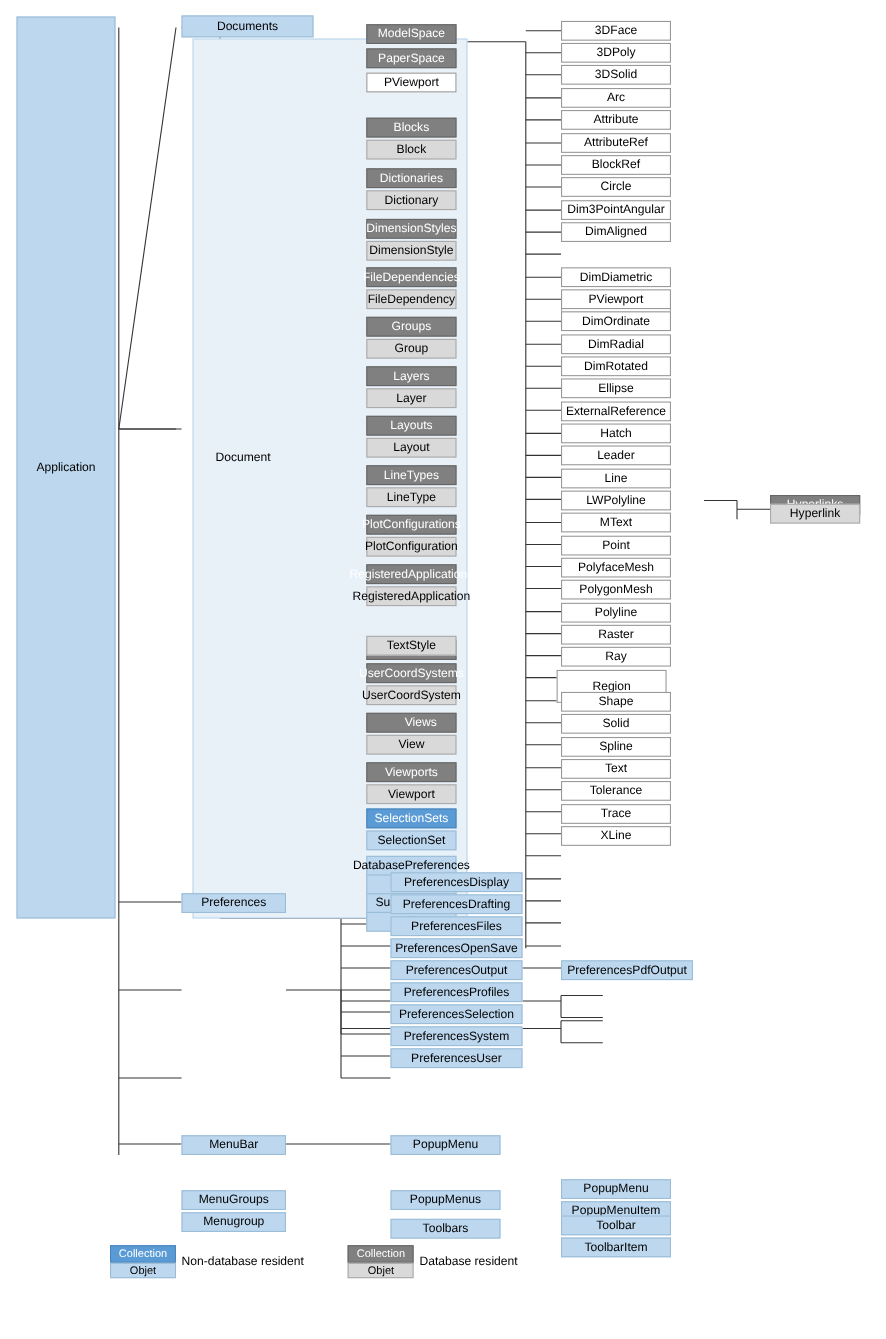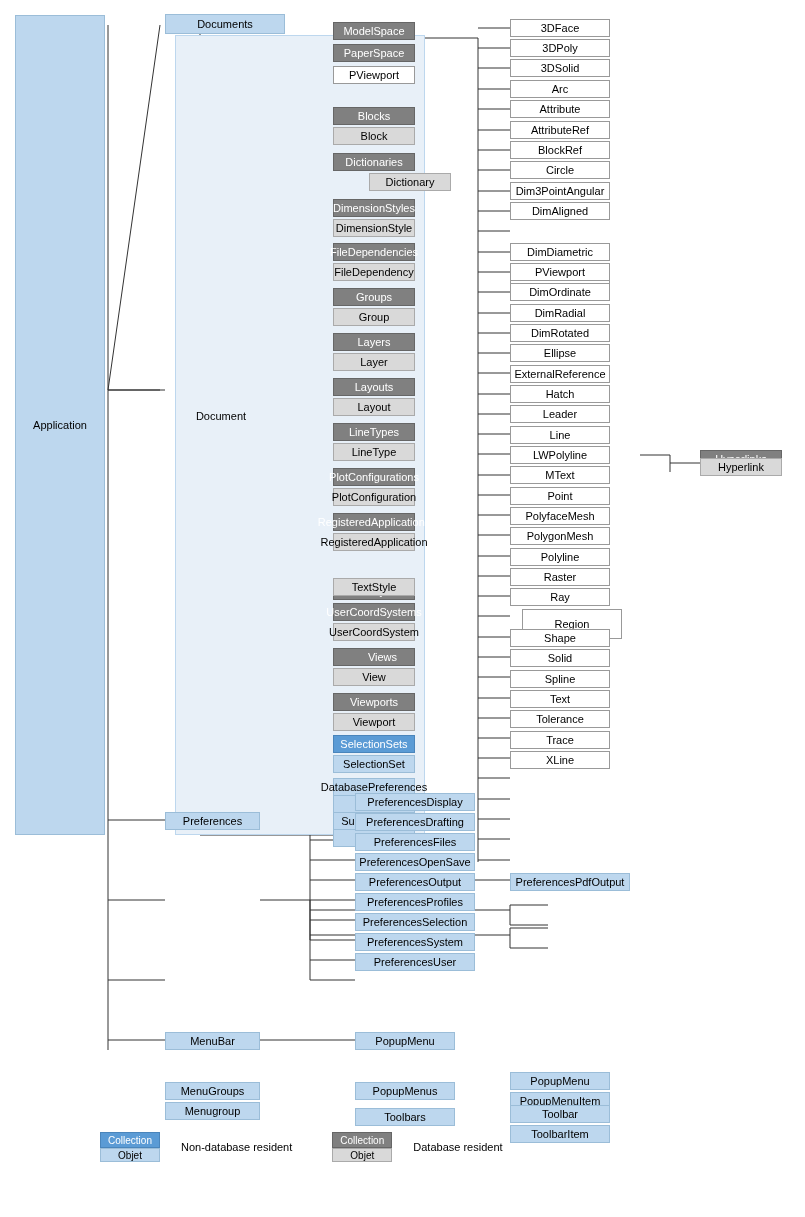--- a/index.html
+++ b/index.html
@@ -97,21 +97,21 @@
     
     .legend {
       position: absolute;
       display: flex;
       align-items: center;
       gap: 40px;
     }
     .legend-item {
       display: flex;
       align-items: center;
-      gap: 16px;
+      gap: 0;
     }
     .legend-box {
       display: inline-flex;
       flex-direction: column;
       align-items: center;
     }
     .legend-top {
       width: 60px;
       height: 16px;
       display: flex;
@@ -340,21 +340,21 @@
     <span>Blocks</span>
   </div>
 
   <div class="node node-gray-light" style="left:333px; top:127px; width:82px; height:18px;">
     <span>Block</span>
   </div>
 
   <div class="node node-gray-header" style="left:333px; top:153px; width:82px; height:18px;">
     <span>Dictionaries</span>
   </div>
-  <div class="node node-gray-light" style="left:333px; top:173px; width:82px; height:18px;margin-left:36px;">
+  <div class="node node-gray-light" style="left:333px; top:173px; width:82px; height:18px;">
     <span>Dictionary</span>
   </div>
 
   <div class="node node-gray-header" style="left:333px; top:199px; width:82px; height:18px;">
     <span>DimensionStyles</span>
   </div>
   <div class="node node-gray-light" style="left:333px; top:219px; width:82px; height:18px;">
     <span>DimensionStyle</span>
   </div>
 
@@ -567,21 +567,21 @@
   </div>
 
   <div class="node node-white" style="left:510px; top:568px; width:100px; height:18px;">
     <span>Raster</span>
   </div>
 
   <div class="node node-white" style="left:510px; top:588px; width:100px; height:18px;">
     <span>Ray</span>
   </div>
 
-  <div class="node node-white" style="left:522px; top:609px; width:100px; height:30px;">
+  <div class="node node-white" style="left:506px; top:609px; width:100px; height:30px;">
     <span>Region</span>
   </div>
 
   <div class="node node-white" style="left:510px; top:629px; width:100px; height:18px;">
     <span>Shape</span>
   </div>
 
   <div class="node node-white" style="left:510px; top:649px; width:100px; height:18px;">
     <span>Solid</span>
   </div>

